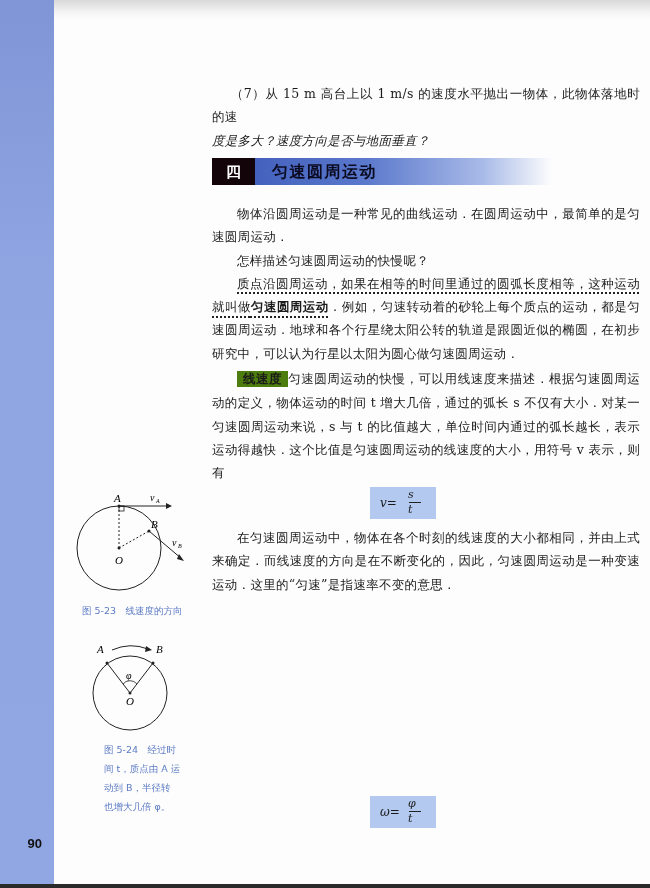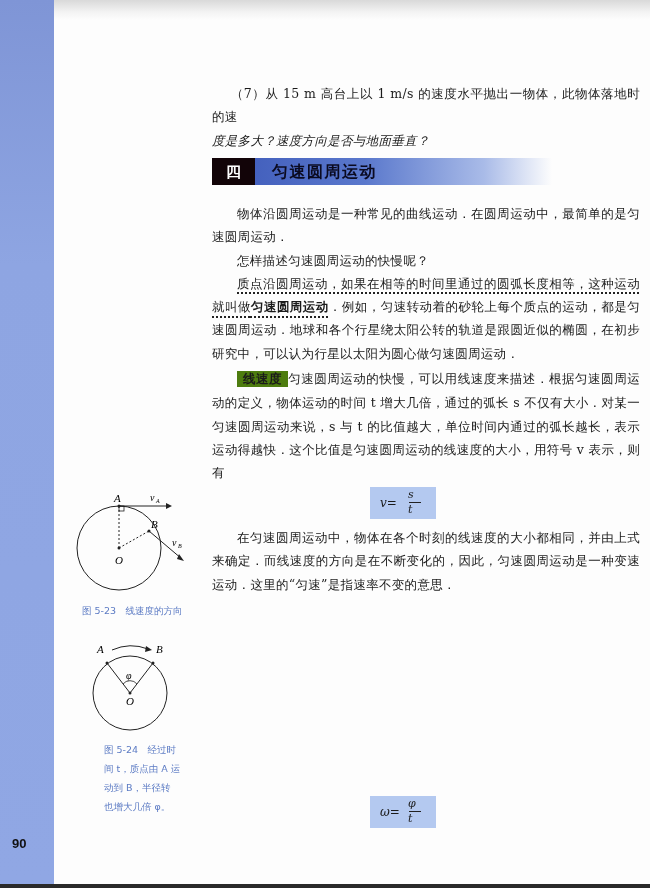--- a/index.html
+++ b/index.html
@@ -1,20 +1,20 @@
 <!DOCTYPE html>
 <html><head>
 <meta charset="utf-8">
 <style>
   html, body { margin:0; padding:0; }
   body { width:650px; height:888px; position:relative; overflow:hidden; background:#fdfdfd;
          font-family: "DejaVu Serif", "Liberation Serif", serif; color:#1a1a1a; }
   .side-band { position:absolute; left:0; top:0; width:54px; height:884px;
                background: linear-gradient(180deg,#7f95d6 0%,#8ea5e2 30%,#90a7e4 100%); }
-  .page-num { position:absolute; left:12px; top:836px; width:30px; text-align:left;
+  .page-num { position:absolute; left:12px; top:836px; width:30px; text-align:right;
               font-family:"Liberation Sans", sans-serif; font-weight:bold; font-size:13px; color:#111; }
   .top-shadow { position:absolute; left:54px; top:0; width:596px; height:20px;
                 background: linear-gradient(180deg,#d9d9d9 0%,#f3f3f3 60%,#fdfdfd 100%); }
   .bottom-bar { position:absolute; left:0; bottom:0; width:650px; height:4px; background:#2a2a2a; }
   .text { position:absolute; left:212px; width:428px; font-size:12.5px; line-height:23.3px; letter-spacing:0.3px; }
   .p { margin:0; text-indent:2em; text-align:justify; }
   .p.noindent { text-indent:0;font-style:italic; }
   .em-dot { font-weight:bold; }
   .dotted { text-decoration: underline dotted #222; text-underline-offset:5px; text-decoration-thickness:2px; }
   .heading { position:absolute; left:212px; top:158px; width:340px; height:27px;

